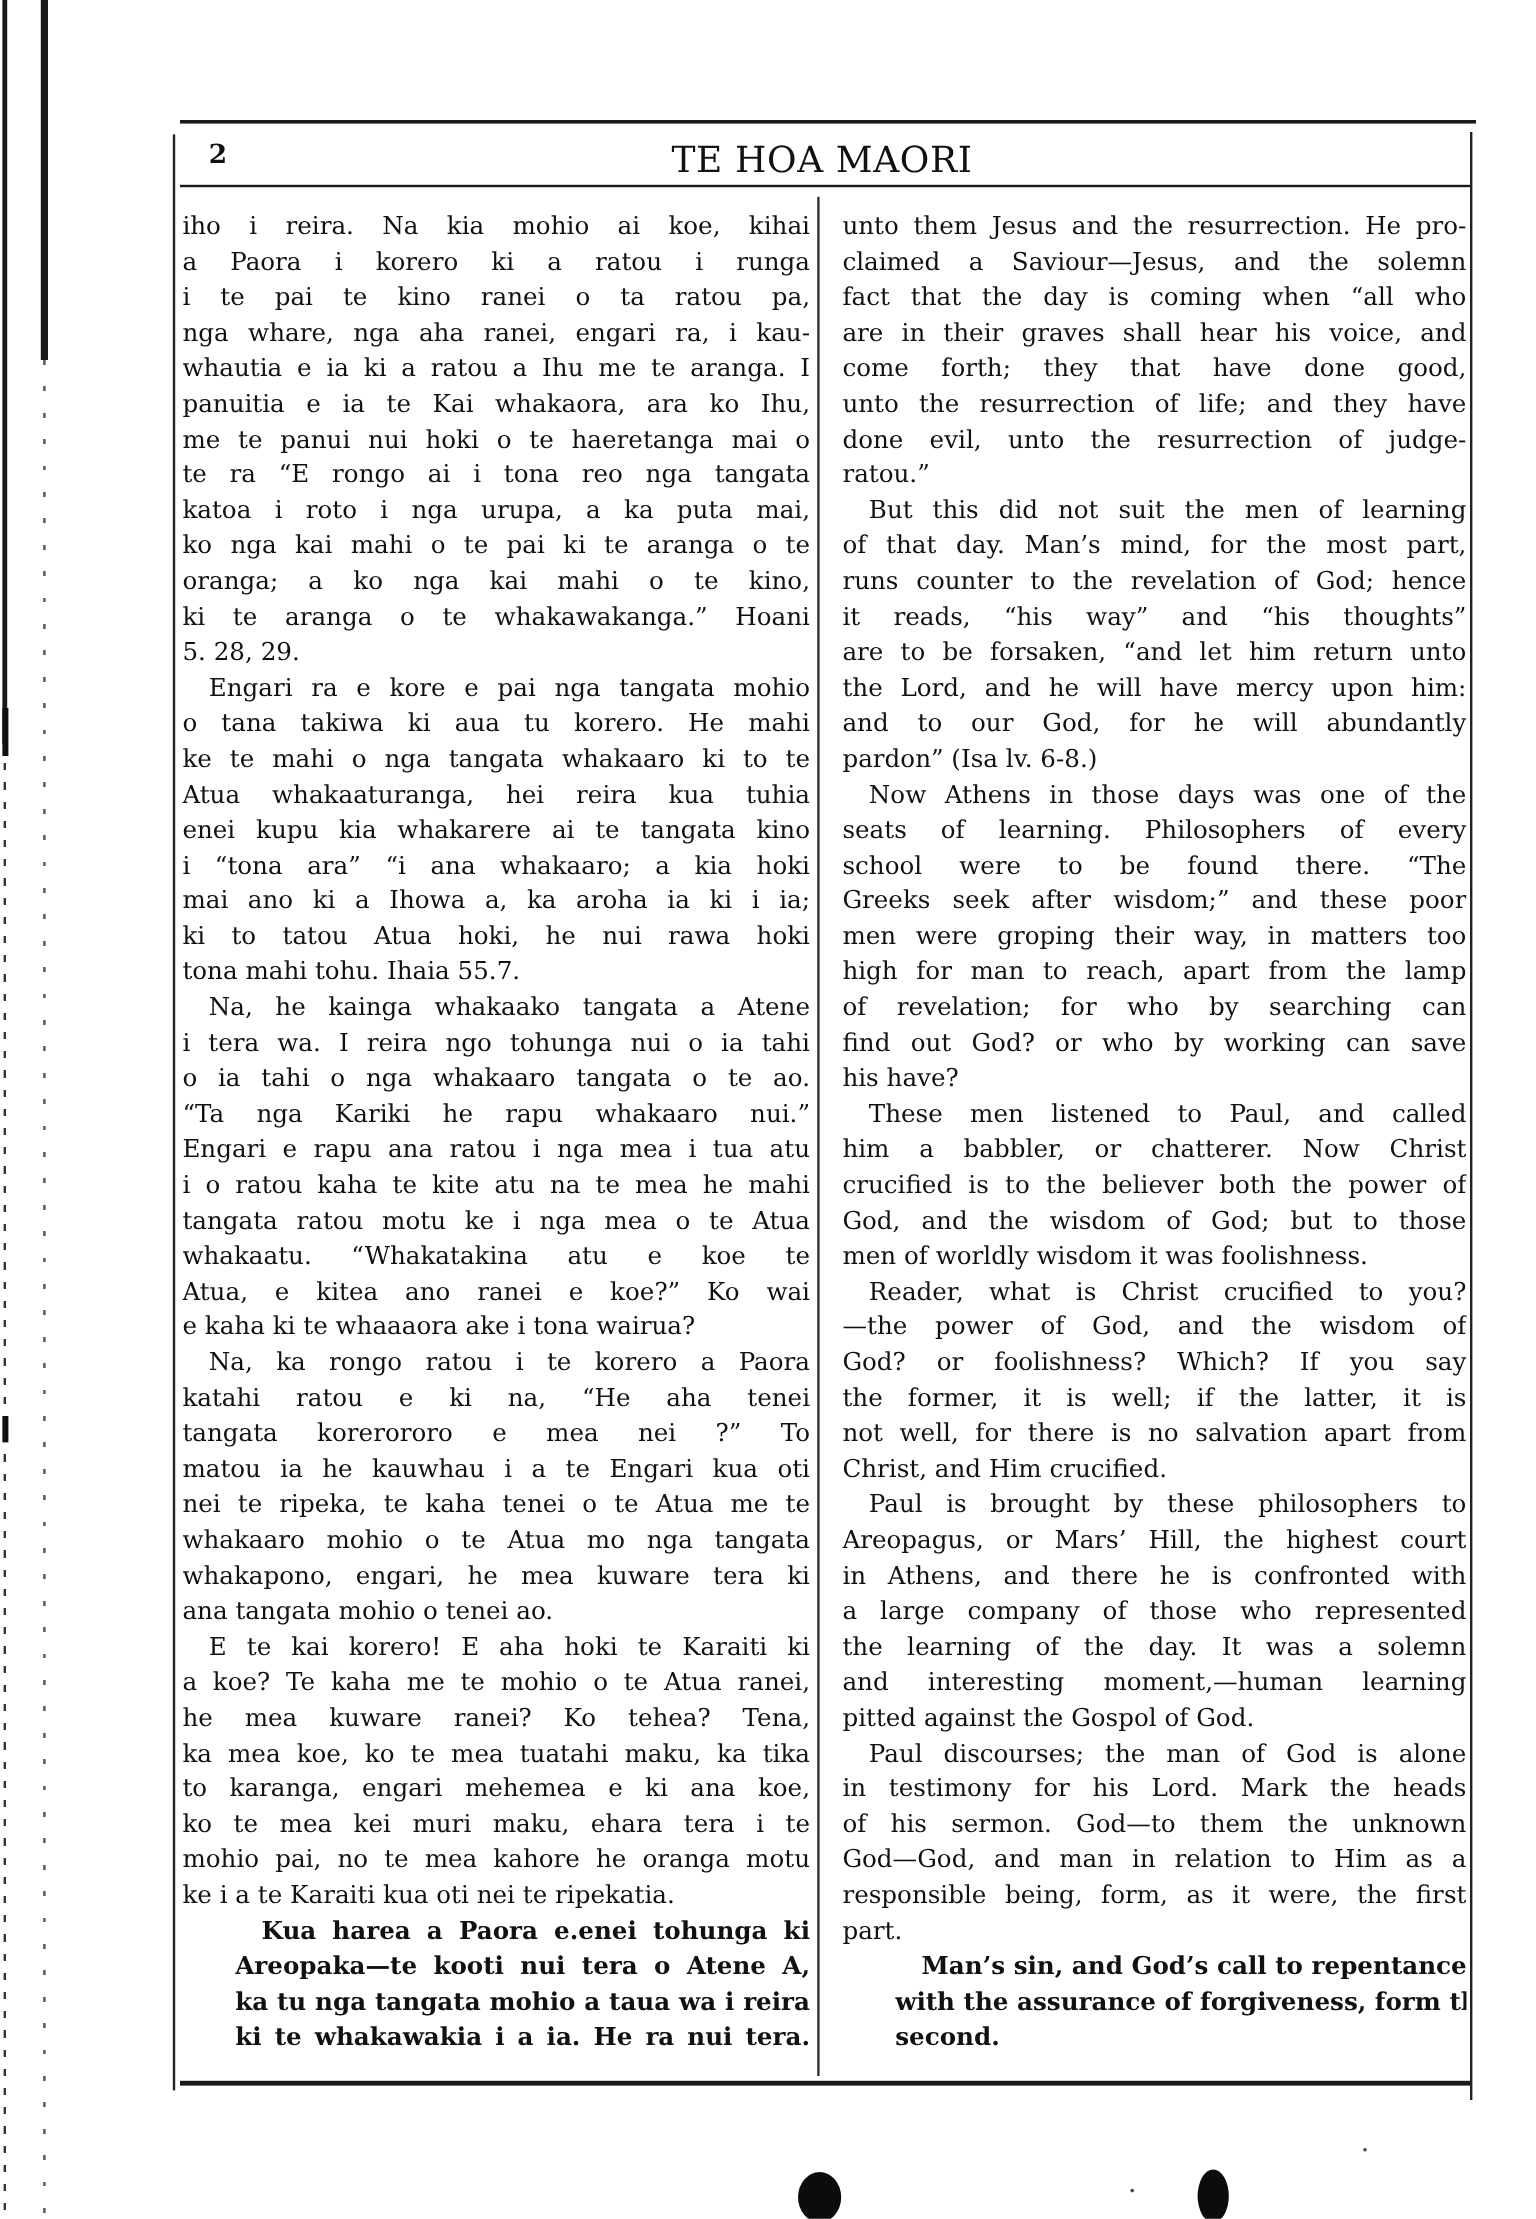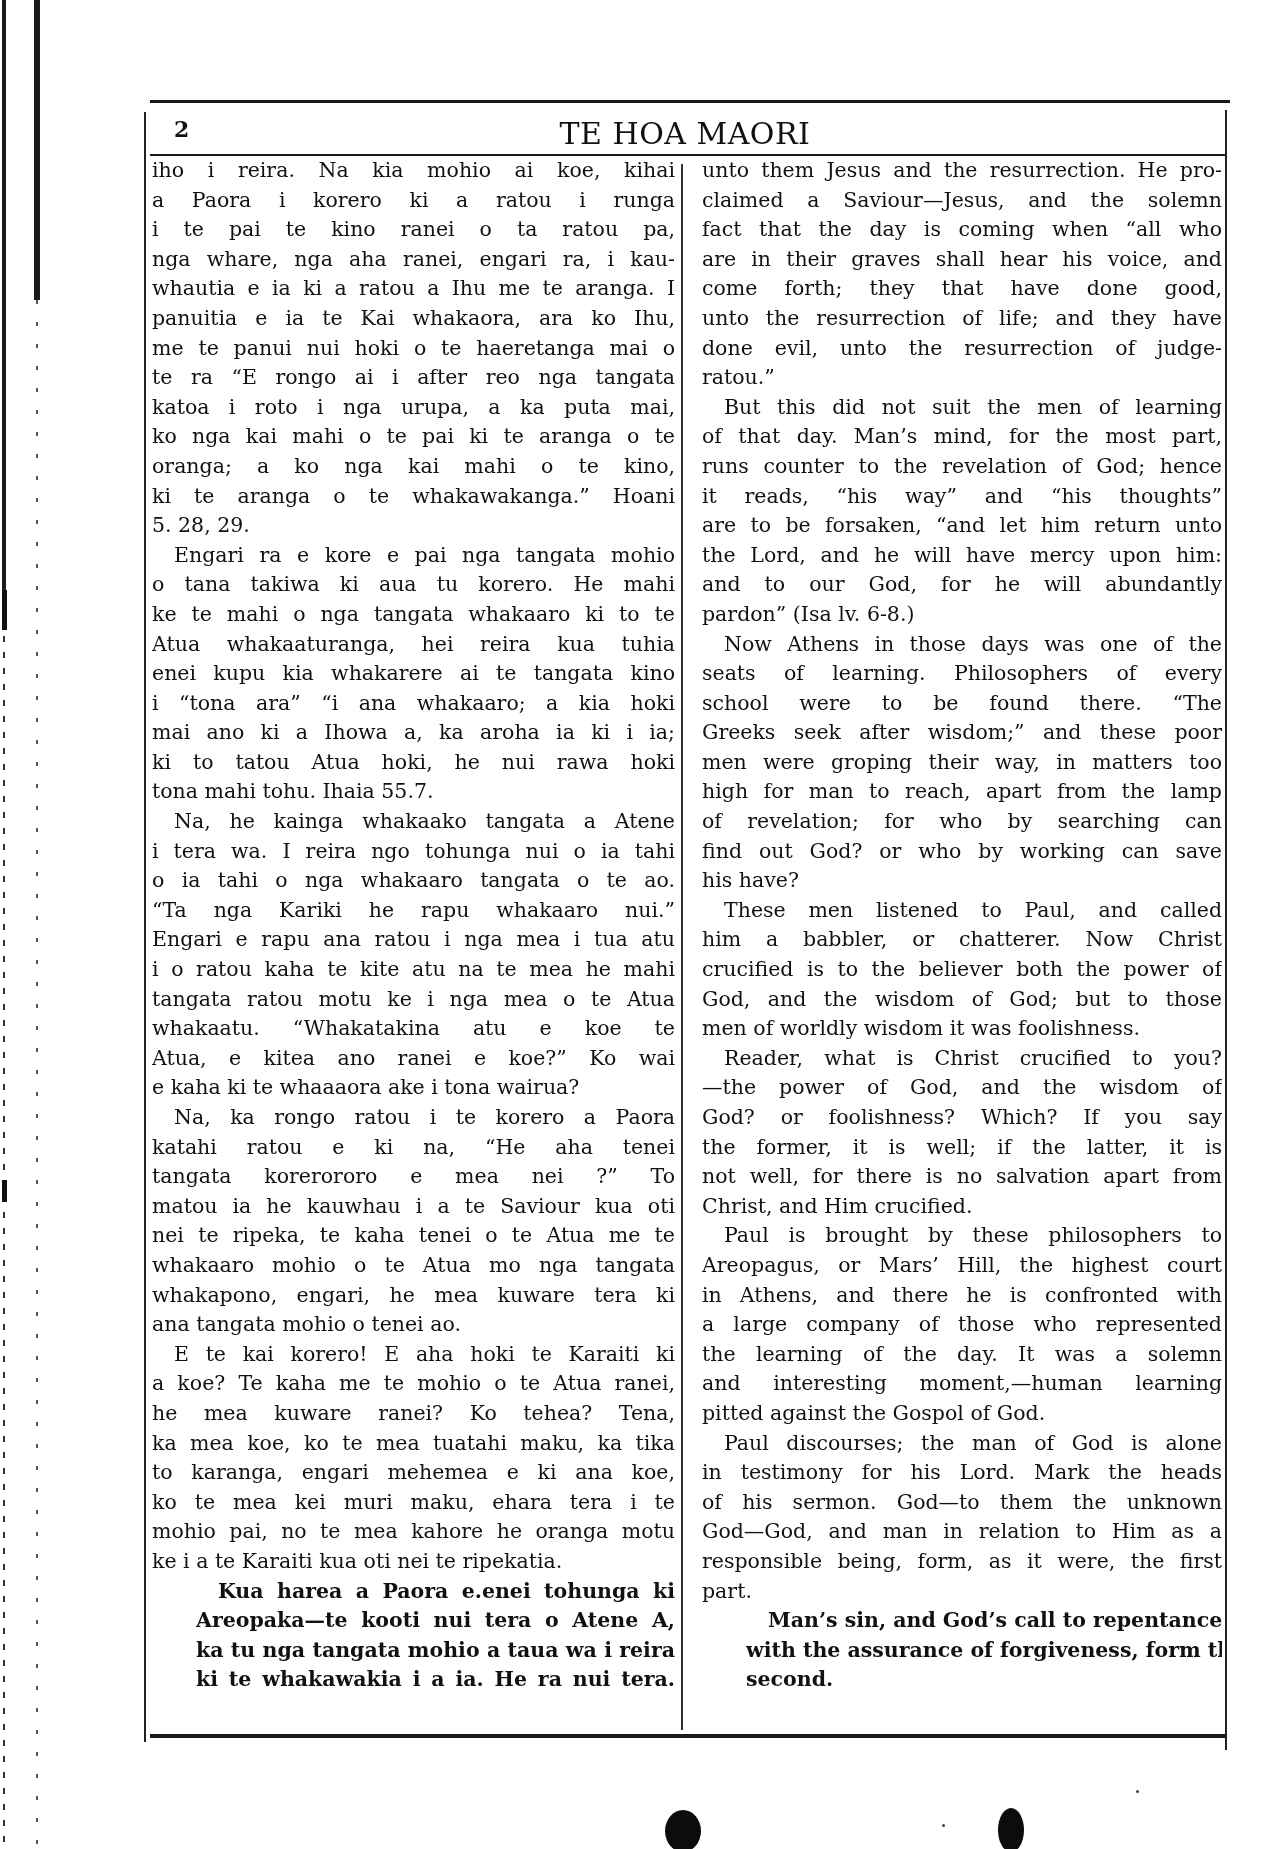--- a/index.html
+++ b/index.html
@@ -21,21 +21,21 @@
   .rule.head { left: 150px; top: 154px; width: 1075px; height: 2px; }
   .rule.bottom { left: 150px; top: 1734px; width: 1075px; height: 4px; }
 
   .header { position: absolute; left: 146px; top: 108px; width: 1078px; height: 44px; }
   .page-num { position: absolute; left: 28px; top: 8px; font-size: 22px; font-weight: bold; }
   .running-title { position: absolute; left: 0; right: 0; top: 8px; text-align: center;
                    font-size: 30px; letter-spacing: 0.5px; }
 
   .col-divider { position: absolute; left: 681px; top: 164px; width: 2px; height: 1566px; background: #333; }
 
-  .column { position: absolute; top: 156px; width: 523px; }
+  .column { position: absolute; top: 174px; width: 523px; }
   .column.left { left: 152px; }
   .column.right { left: 702px; width: 520px; }
 
   .line { display: block; height: 29.6px; line-height: 29.6px; font-size: 20.5px;
           white-space: nowrap; text-align: justify; text-align-last: justify; overflow: hidden; }
   .line.last { text-align-last: left; }
   .line.indent { padding-left: 22px; }
   .line.bold { font-weight: bold; margin-left: 44px; }
   .line .it { }
 
@@ -64,21 +64,21 @@
   <div class="rule head"></div>
 
   <div class="column left" id="col-left">
       <span class="line">iho i reira.   Na kia mohio ai koe, kihai</span>
       <span class="line">a Paora i korero ki a ratou i runga</span>
       <span class="line">i te pai te kino ranei o ta ratou pa,</span>
       <span class="line"><span>nga whare, nga aha ranei, engari ra, </span><span class="it">i kau-</span></span>
       <span class="line"><span class="it">whautia e ia ki a ratou a Ihu me te aranga.</span><span>   I</span></span>
       <span class="line">panuitia e ia te Kai whakaora, ara ko Ihu,</span>
       <span class="line">me te panui nui hoki o te haeretanga mai o</span>
-      <span class="line">te ra “E rongo ai i after reo nga tangata</span>
+      <span class="line">te ra “E rongo ai i tona reo nga tangata</span>
       <span class="line">katoa i roto i nga urupa, a ka puta mai,</span>
       <span class="line">ko nga kai mahi o te pai ki te aranga o te</span>
       <span class="line">oranga;  a ko nga kai mahi o te kino,</span>
       <span class="line">ki te aranga o te whakawakanga.”  Hoani</span>
       <span class="line last">5. 28, 29.</span>
       <span class="line indent">Engari ra e kore e pai nga tangata mohio</span>
       <span class="line">o tana takiwa ki aua tu korero.  He mahi</span>
       <span class="line">ke te mahi o nga tangata whakaaro ki to te</span>
       <span class="line">Atua whakaaturanga, hei reira kua tuhia</span>
       <span class="line">enei kupu kia whakarere ai te tangata kino</span>
@@ -92,21 +92,21 @@
       <span class="line">“Ta nga Kariki he rapu whakaaro nui.”</span>
       <span class="line">Engari e rapu ana ratou i nga mea i tua atu</span>
       <span class="line">i o ratou kaha te kite atu na te mea he mahi</span>
       <span class="line">tangata ratou motu ke i nga mea o te Atua</span>
       <span class="line">whakaatu.  “Whakatakina atu e koe te</span>
       <span class="line">Atua, e kitea ano ranei e koe?”  Ko wai</span>
       <span class="line last">e kaha ki te whaaaora ake i tona wairua?</span>
       <span class="line indent">Na, ka rongo ratou i te korero a Paora</span>
       <span class="line">katahi ratou e ki na, “He aha tenei</span>
       <span class="line">tangata korerororo e mea nei ?”  To</span>
-      <span class="line">matou ia he kauwhau i a te Saviour kua oti</span>
+      <span class="line">matou ia he kauwhau i a te Engari kua oti</span>
       <span class="line"><span>nei te ripeka, </span><span class="it">te kaha</span><span> tenei o te Atua me te</span></span>
       <span class="line"><span class="it">whakaaro mohio</span><span> o te Atua mo nga tangata</span></span>
       <span class="line"><span>whakapono, engari, </span><span class="it">he mea kuware</span><span> tera ki</span></span>
       <span class="line last">ana tangata mohio o tenei ao.</span>
       <span class="line indent">E te kai korero!  E aha hoki te Karaiti ki</span>
       <span class="line">a koe?  Te kaha me te mohio o te Atua ranei,</span>
       <span class="line">he mea kuware ranei?  Ko tehea?  Tena,</span>
       <span class="line">ka mea koe, ko te mea tuatahi maku, ka tika</span>
       <span class="line">to karanga, engari mehemea e ki ana koe,</span>
       <span class="line">ko te mea kei muri maku, ehara tera i te</span>

